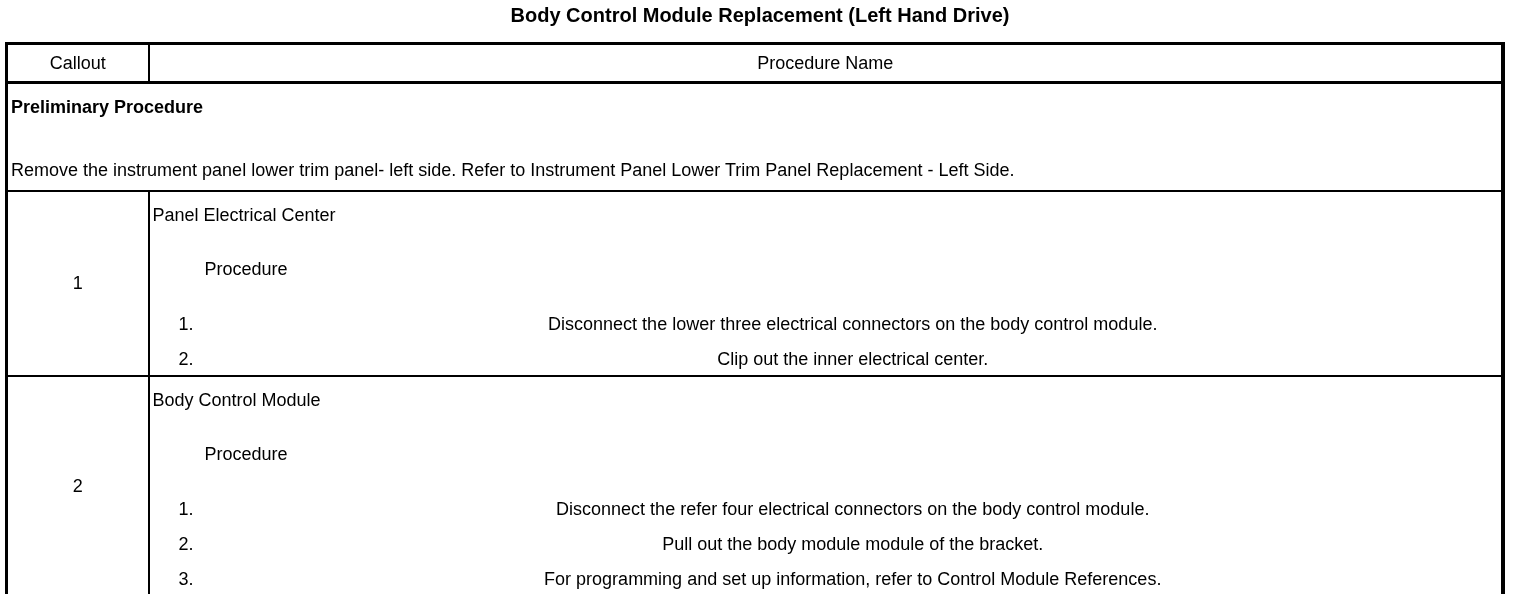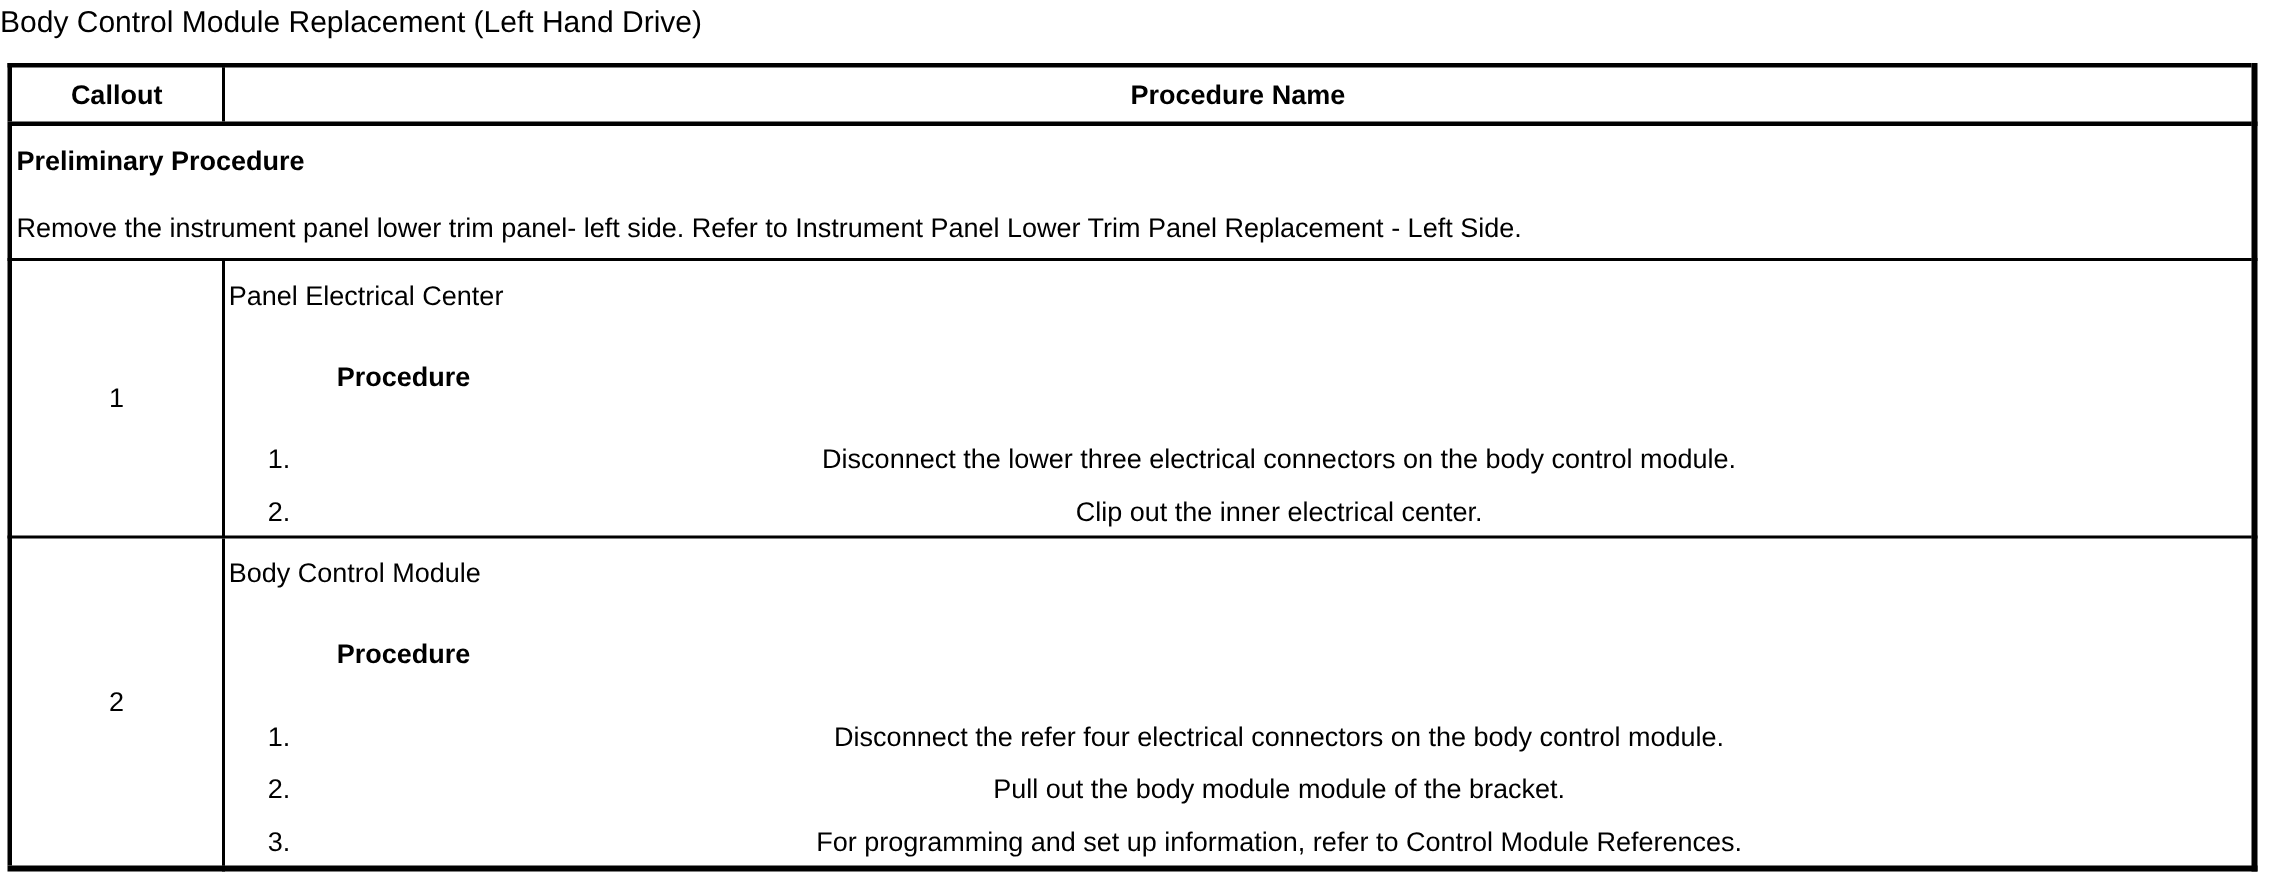--- a/index.html
+++ b/index.html
@@ -6,64 +6,64 @@
   html, body {
     width: 1520px;
     height: 594px;
     background: #ffffff;
     color: #000000;
     font-family: "Liberation Sans", sans-serif;
     overflow: hidden;
   }
   .page-title {
     margin-top: 3px;
-    text-align: left;
-    font-weight: normal;
+    text-align: center;
+    font-weight: bold;
     font-size: 20px;
     line-height: 24px;
   }
   table.doc-table {
     border-collapse: collapse;
     table-layout: fixed;
     width: 1500px;
     margin: 15px 0 0 5px;
     border: 3px solid #000;
     border-right-width: 4px;
     border-bottom-width: 4px;
   }
   col.col-callout { width: 142px; }
   th, td { font-size: 18px; vertical-align: middle; }
   th {
-    font-weight: bold;
+    font-weight: normal;
     text-align: center;
     height: 39px;
     border-bottom: 3px solid #000;
     padding: 0;
   }
   th.callout-header, td.callout-cell { border-right: 2px solid #000; }
   tbody tr { border-top: 2px solid #000; }
   tbody tr.prelim-row { border-top: 3px solid #a3a3a3; }
   td.callout-cell {
     text-align: center;
     vertical-align: middle;
   }
   td.prelim-cell {
     padding: 9px 4px 6px 3px;
     line-height: 28px;
   }
   .prelim-title { font-weight: bold; }
-  .prelim-text { margin-top: 17px; }
+  .prelim-text { margin-top: 35px; }
   td.content-cell {
     padding: 9px 4px 2px 3px;
     line-height: 28px;
     vertical-align: top;
   }
   .procedure-heading {
-    font-weight: bold;
-    margin: 26px 0 0 72px;
+    font-weight: normal;
+    margin: 26px 0 0 52px;
   }
   .steps { margin-top: 27px; }
   .step { display: flex; margin-bottom: 7px; }
   .step:last-child { margin-bottom: 0; }
   .step-num {
     flex: 0 0 30px;
     margin-left: 26px;
   }
   .step-text { flex: 1 1 auto; text-align: center; }
 </style>

